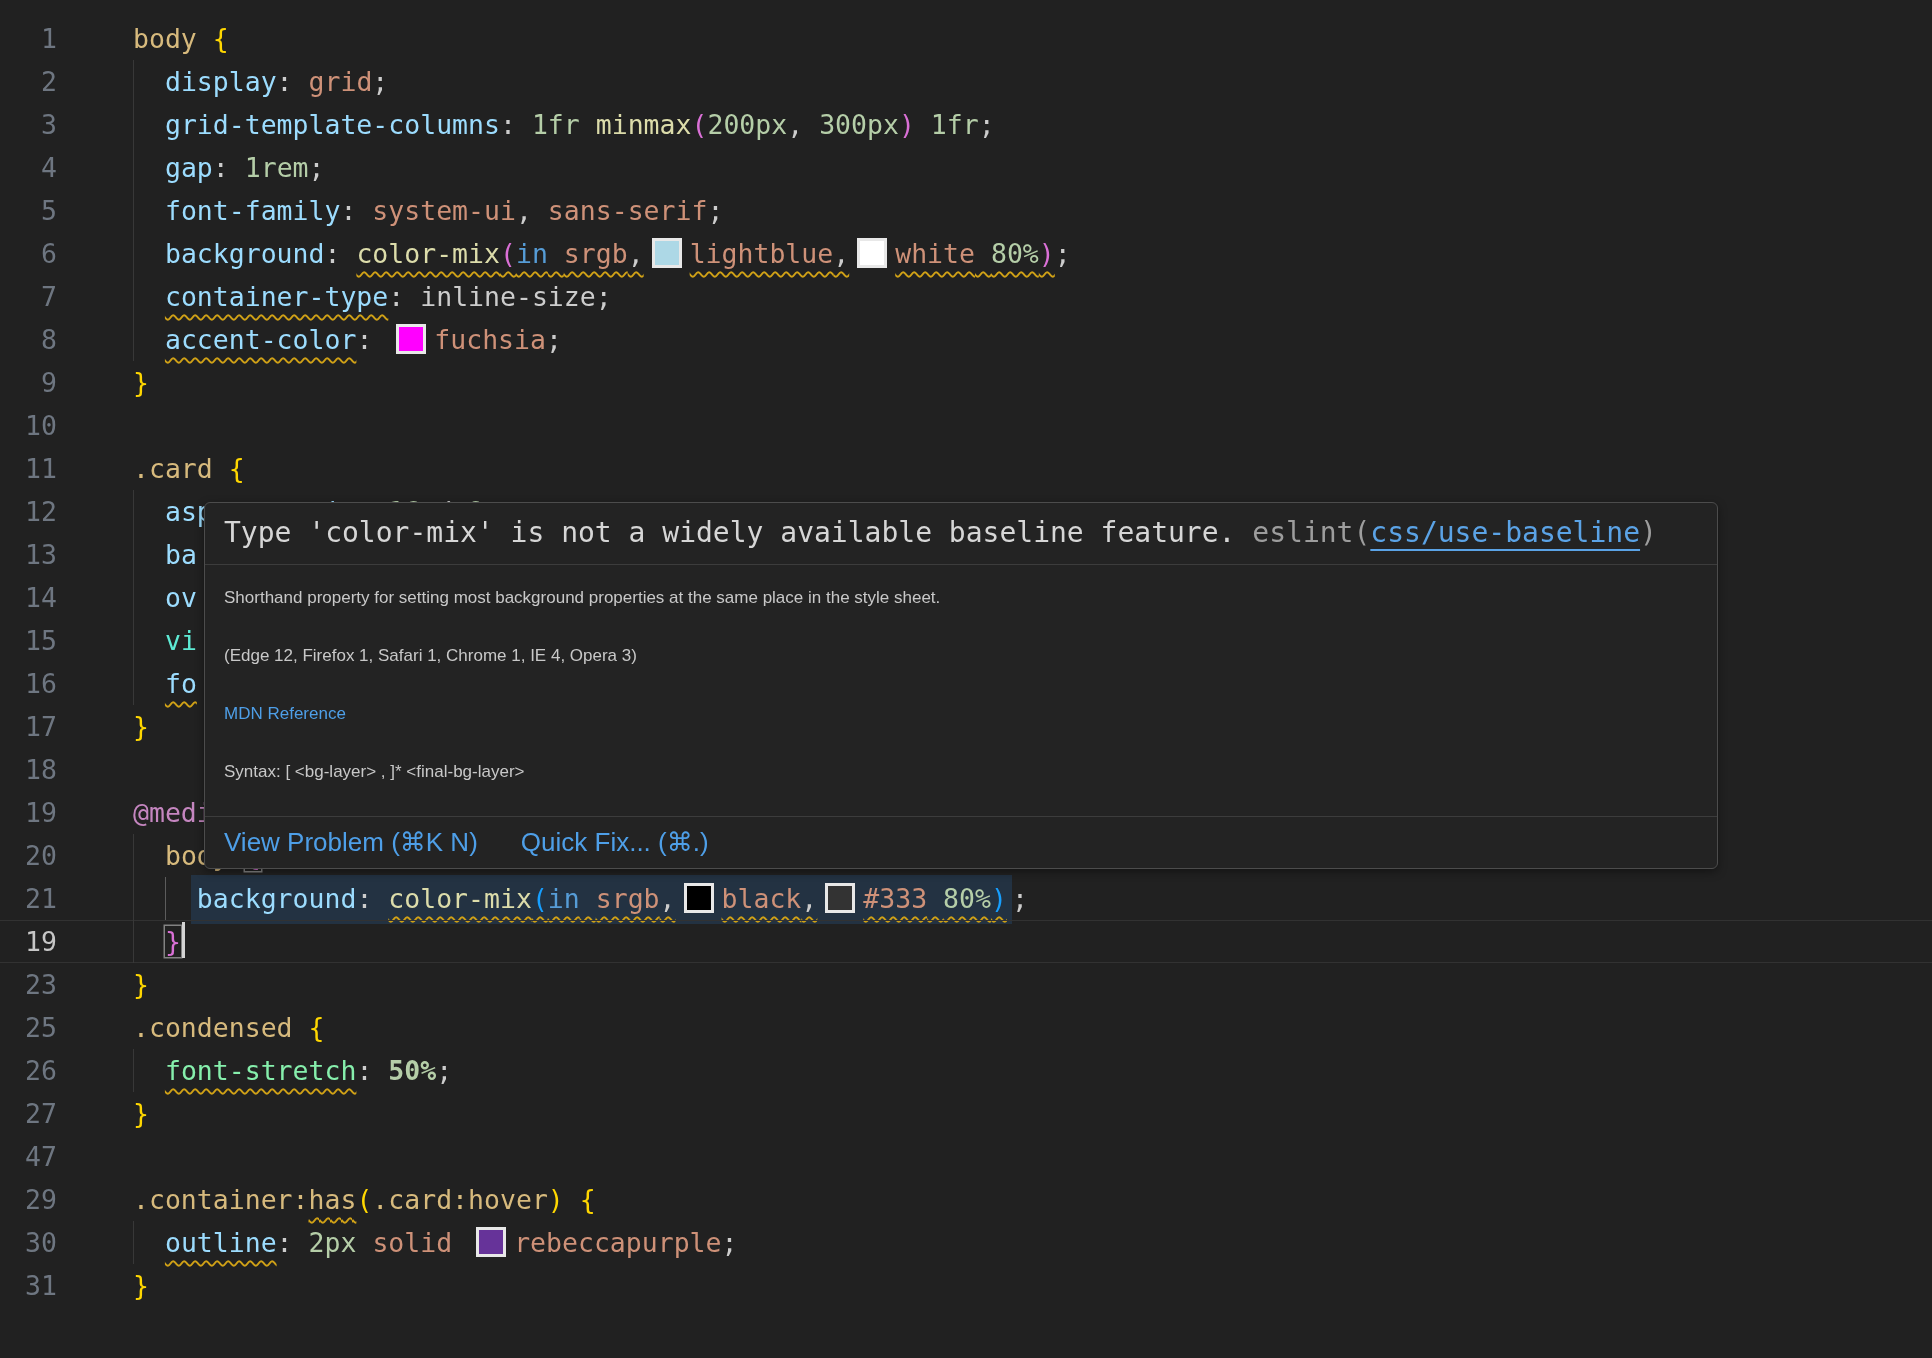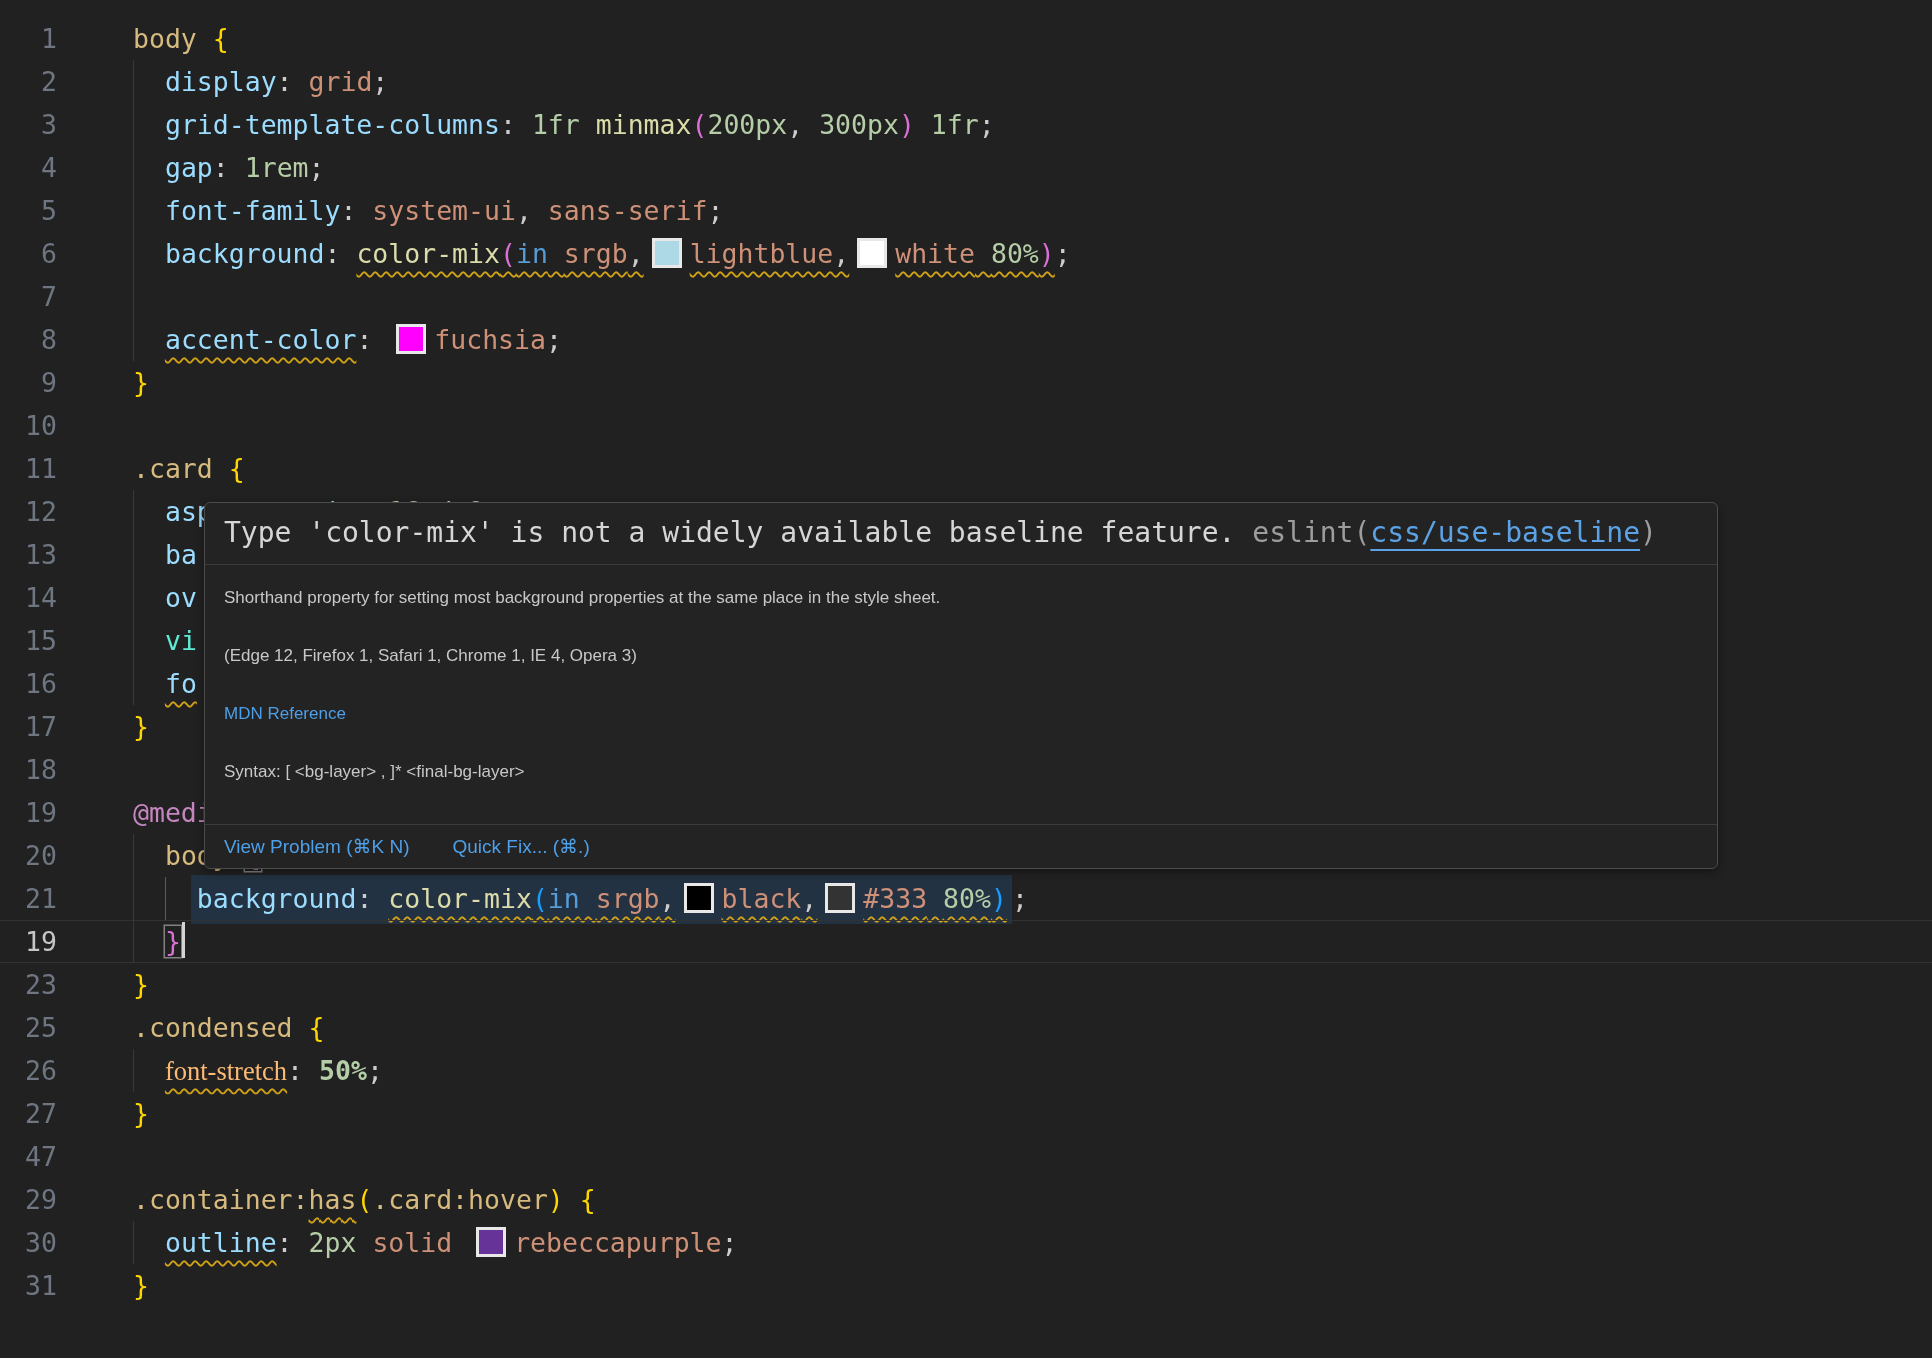--- a/index.html
+++ b/index.html
@@ -53,21 +53,21 @@
   .hover-docs {
     padding:23px 19px 0; font-family:"Liberation Sans","DejaVu Sans",sans-serif;
     font-size:17px; color:#c8c8c8;
   }
   .hover-docs p { margin:0 0 38px; }
   .hover-docs .mdn { color:#4e9fe8; cursor:pointer; }
   .hover-actions {
     position:absolute; left:0; right:0; bottom:0;
     border-top:1px solid #3c3c3c; padding:10px 19px;
     display:flex; gap:43px;
-    font-family:"Liberation Sans","DejaVu Sans",sans-serif; font-size:19px;
+    font-family:"Liberation Sans","DejaVu Sans",sans-serif; font-size:26px;
   }
   .hover-actions span { color:#4e9fe8; cursor:pointer; }
 </style>
 </head>
 <body>
 
 <div class="screen">
   <div class="lines">
       <div class="row">
         <div class="ln">1</div>
@@ -94,20 +94,21 @@
         <div class="code"><span style="color: rgb(204, 204, 204);">  </span><span style="color: rgb(156, 220, 254);">font-family</span><span style="color: rgb(204, 204, 204);">: </span><span style="color: rgb(206, 145, 120);">system-ui</span><span style="color: rgb(204, 204, 204);">, </span><span style="color: rgb(206, 145, 120);">sans-serif</span><span style="color: rgb(204, 204, 204);">;</span></div>
       </div>
       <div class="row">
         <div class="guide" style="left: 133px;"></div>
         <div class="ln">6</div>
         <div class="code"><span style="color: rgb(204, 204, 204);">  </span><span style="color: rgb(156, 220, 254);">background</span><span style="color: rgb(204, 204, 204);">: </span><span class="wavy"><span style="color: rgb(220, 220, 170);">color-mix</span><span style="color: rgb(218, 112, 214);">(</span><span style="color: rgb(86, 156, 214);">in</span><span style="color: rgb(204, 204, 204);"> </span><span style="color: rgb(206, 145, 120);">srgb</span><span style="color: rgb(204, 204, 204);">,</span><span class="swatch" style="background: rgb(173, 216, 230);"></span><span style="color: rgb(206, 145, 120);">lightblue</span><span style="color: rgb(204, 204, 204);">,</span><span class="swatch" style="background: rgb(255, 255, 255);"></span><span style="color: rgb(206, 145, 120);">white</span><span style="color: rgb(204, 204, 204);"> </span><span style="color: rgb(181, 206, 168);">80%</span><span style="color: rgb(218, 112, 214);">)</span></span><span style="color: rgb(204, 204, 204);">;</span></div>
       </div>
       <div class="row">
         <div class="guide" style="left: 133px;"></div>
         <div class="ln">7</div>
+        <div class="code"><span style="color: rgb(204, 204, 204);">  </span><span class="wavy" style="color: rgb(156, 220, 254);">container-type</span><span style="color: rgb(204, 204, 204);">: </span><span style="color: rgb(204, 204, 204);">inline-size</span><span style="color: rgb(204, 204, 204);">;</span></div>
       </div>
       <div class="row">
         <div class="guide" style="left: 133px;"></div>
         <div class="ln">8</div>
         <div class="code"><span style="color: rgb(204, 204, 204);">  </span><span class="wavy" style="color: rgb(156, 220, 254);">accent-color</span><span style="color: rgb(204, 204, 204);">: </span><span class="swatch" style="background: rgb(255, 0, 255);"></span><span style="color: rgb(206, 145, 120);">fuchsia</span><span style="color: rgb(204, 204, 204);">;</span></div>
       </div>
       <div class="row">
         <div class="ln">9</div>
         <div class="code"><span style="color: rgb(255, 215, 0);">}</span></div>
       </div>
@@ -176,21 +177,21 @@
         <div class="ln">23</div>
         <div class="code"><span style="color: rgb(255, 215, 0);">}</span></div>
       </div>
       <div class="row">
         <div class="ln">25</div>
         <div class="code"><span style="color: rgb(215, 186, 125);">.condensed</span><span style="color: rgb(204, 204, 204);"> </span><span style="color: rgb(255, 215, 0);">{</span></div>
       </div>
       <div class="row">
         <div class="guide" style="left: 133px;"></div>
         <div class="ln">26</div>
-        <div class="code"><span style="color: rgb(204, 204, 204);">  </span><span class="wavy" style="color: #fdba74; font-family: Liberation Serif, serif;">font-stretch</span><span style="color: rgb(204, 204, 204);">: </span><span style="color: rgb(181, 206, 168); font-weight: bold;">50%</span><span style="color: rgb(204, 204, 204);">;</span></div>
+        <div class="code"><span style="color: rgb(204, 204, 204);">  </span><span class="wavy" style="color: #86efac;">font-stretch</span><span style="color: rgb(204, 204, 204);">: </span><span style="color: rgb(181, 206, 168); font-weight: bold;">50%</span><span style="color: rgb(204, 204, 204);">;</span></div>
       </div>
       <div class="row">
         <div class="ln">27</div>
         <div class="code"><span style="color: rgb(255, 215, 0);">}</span></div>
       </div>
       <div class="row">
         <div class="ln">47</div>
         <div class="code"></div>
       </div>
       <div class="row">

